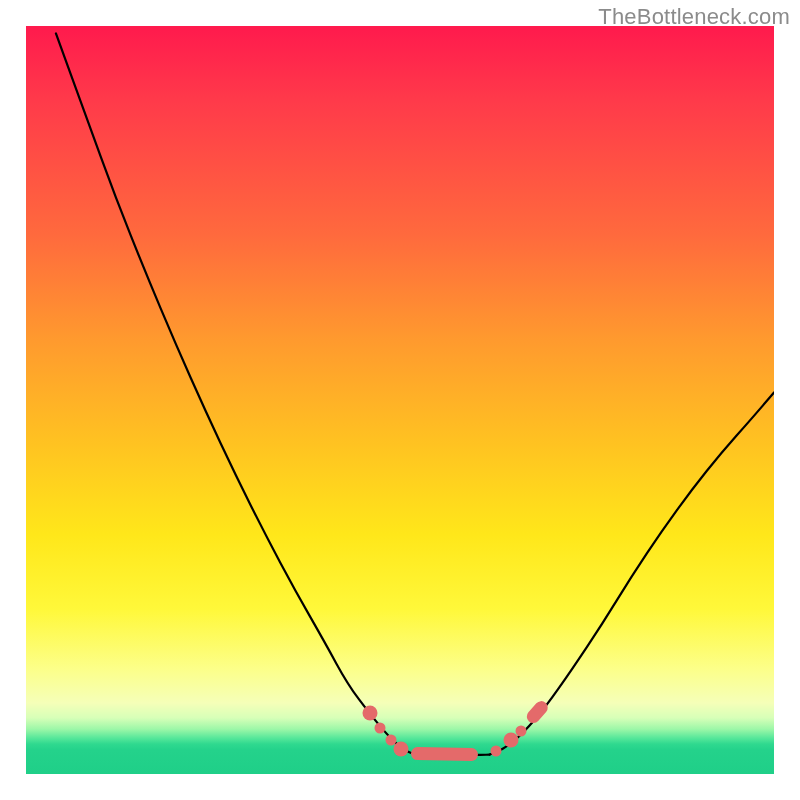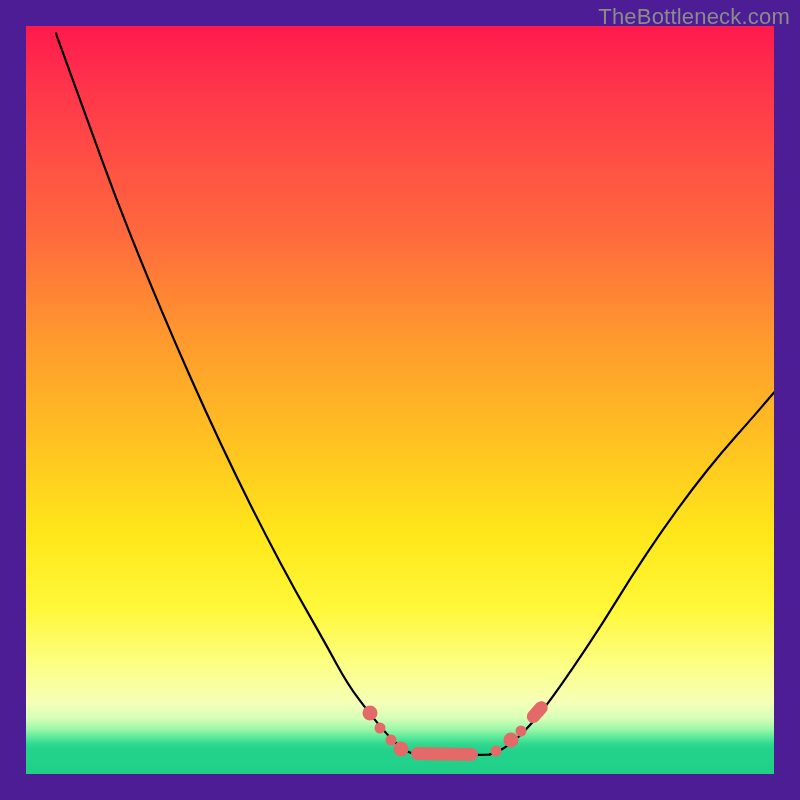--- a/index.html
+++ b/index.html
@@ -8,21 +8,21 @@
     width: 800px;
     height: 800px;
     background: #000;
     overflow: hidden;
     font-family: Arial, Helvetica, sans-serif;
   }
   .stage {
     position: relative;
     width: 800px;
     height: 800px;
-    background: #4c1d95;
+    background: #ffffff;
   }
   .plot-area {
     position: absolute;
     left: 26px;
     top: 26px;
     width: 748px;
     height: 748px;
     overflow: hidden;
   }
   .gradient {

